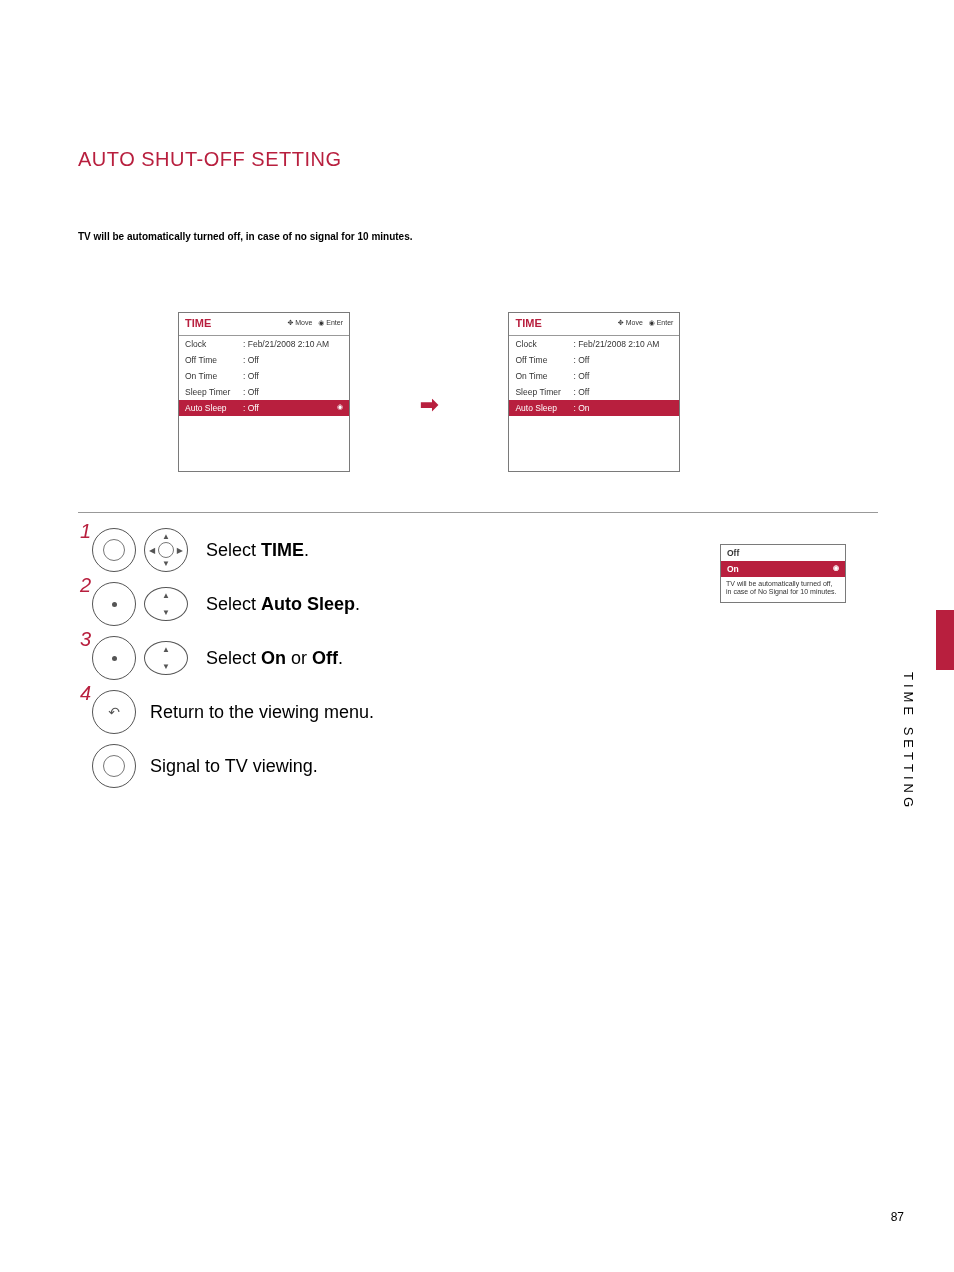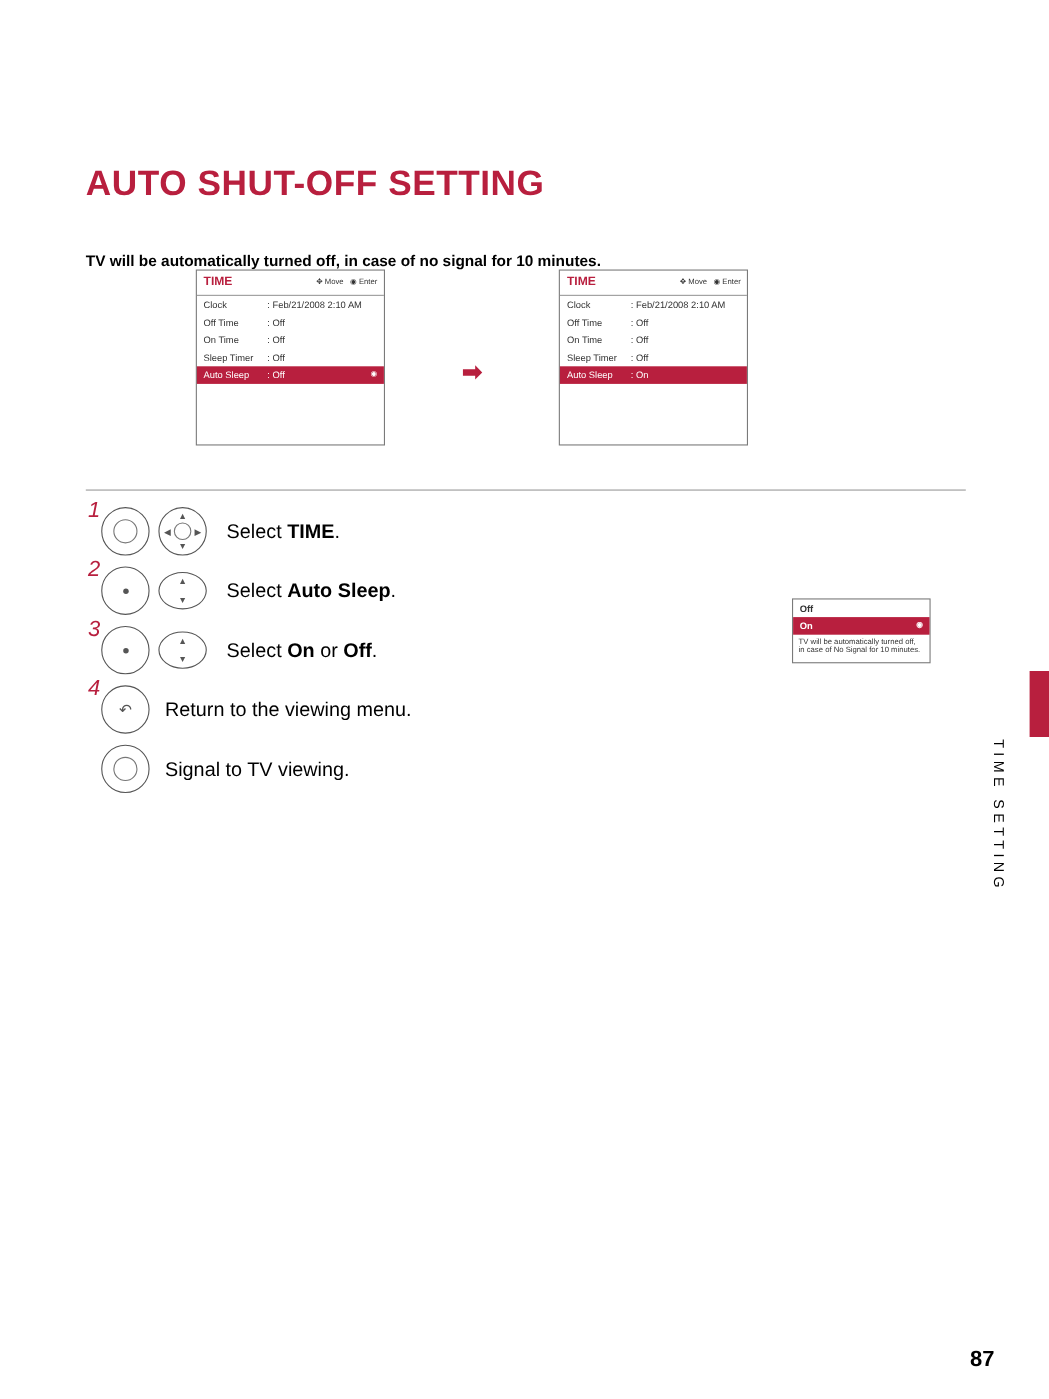--- a/index.html
+++ b/index.html
@@ -13,28 +13,29 @@
     color: #000;
   }
   .content {
     position: absolute;
     left: 78px;
     top: 148px;
     width: 800px;
   }
   .title {
     color: #b81f3e;
-    font-size: 32px;
-    font-weight: 700;
+    font-size: 20px;
+    font-weight: 400;
     letter-spacing: 0.5px;
-    margin-bottom: 44px;
+    margin-bottom: 60px;
   }
   .subtitle {
-    font-size: 14px;
+    font-size: 10px;
     font-weight: bold;
+    margin-bottom: 70px;
   }
 
   .menus-row {
     display: flex;
     align-items: flex-start;
     margin-left: 100px;
     margin-bottom: 40px;
   }
 
   .menu-box {
@@ -220,23 +221,23 @@
     right: 38px;
     top: 672px;
     writing-mode: vertical-rl;
     font-size: 13px;
     letter-spacing: 4px;
     font-weight: 500;
   }
   .page-num {
     position: absolute;
     right: 50px;
-    bottom: 24px;
-    font-size: 20px;
-    font-weight: bold;
+    bottom: 48px;
+    font-size: 12px;
+    font-weight: normal;
   }
 </style>
 </head>
 <body>
 
 <div class="content">
   <div class="title">AUTO SHUT-OFF SETTING</div>
   <div class="subtitle">TV will be automatically turned off, in case of no signal for 10 minutes.</div>
 
   <div class="menus-row">

